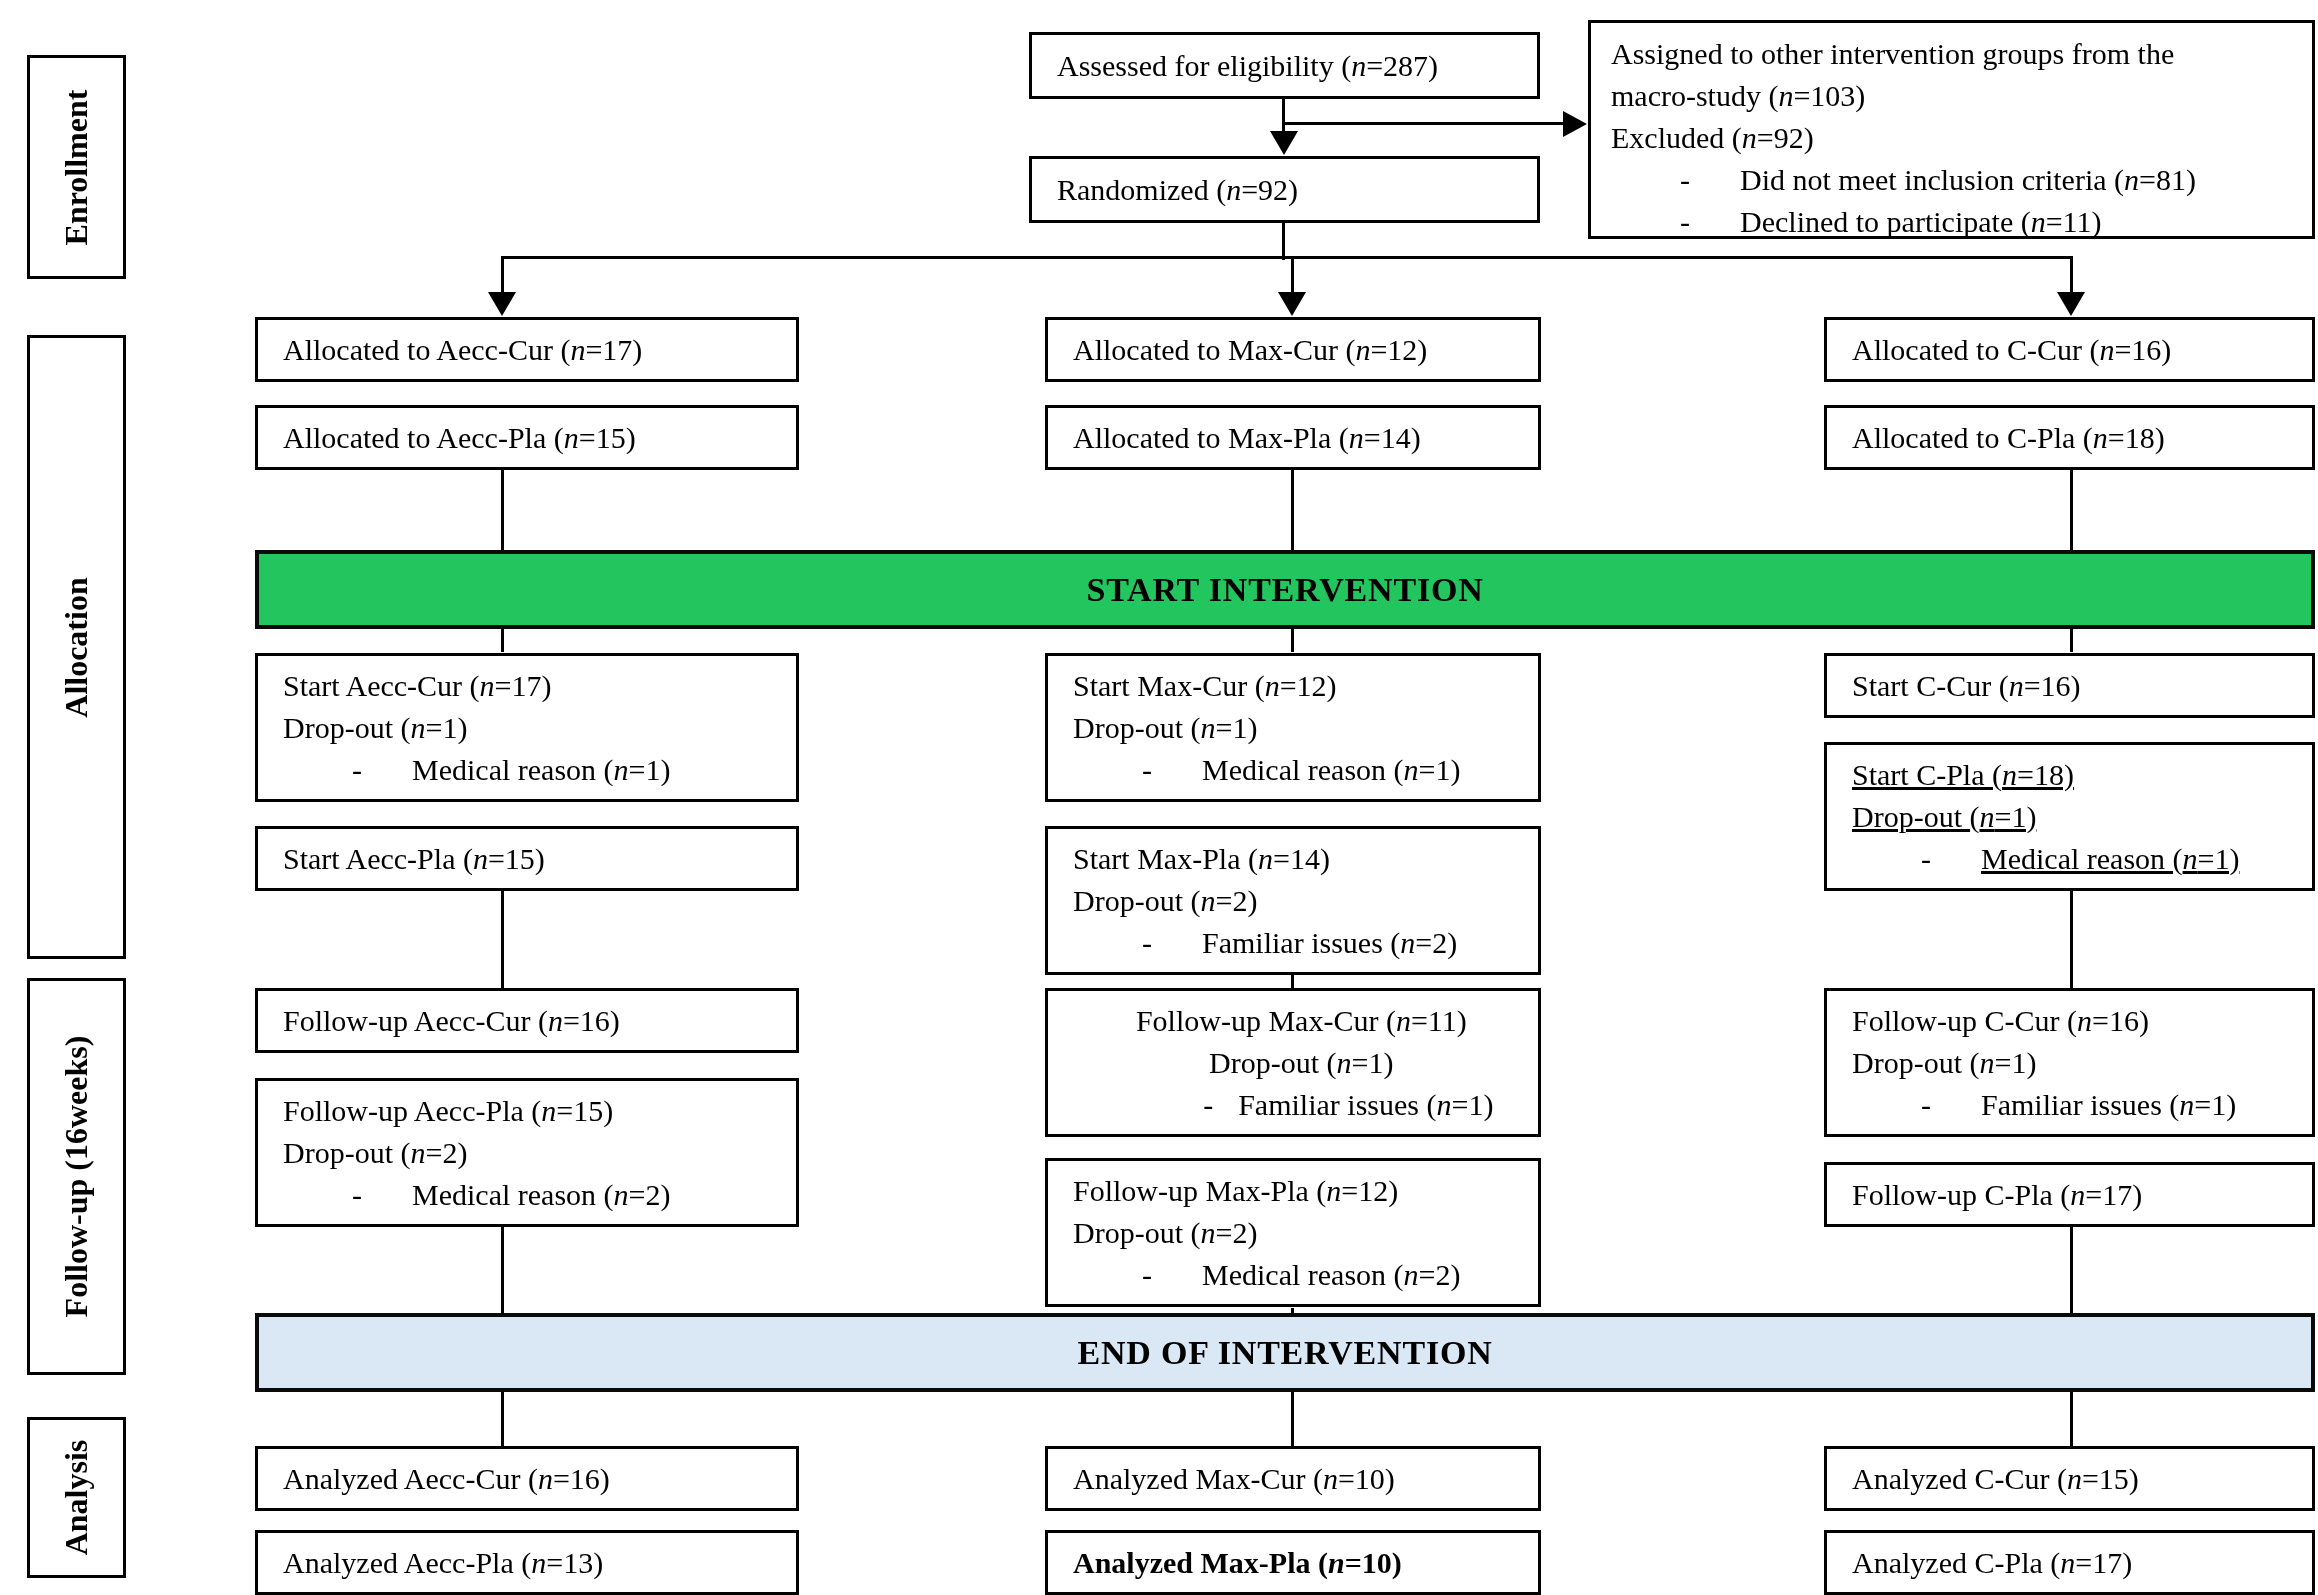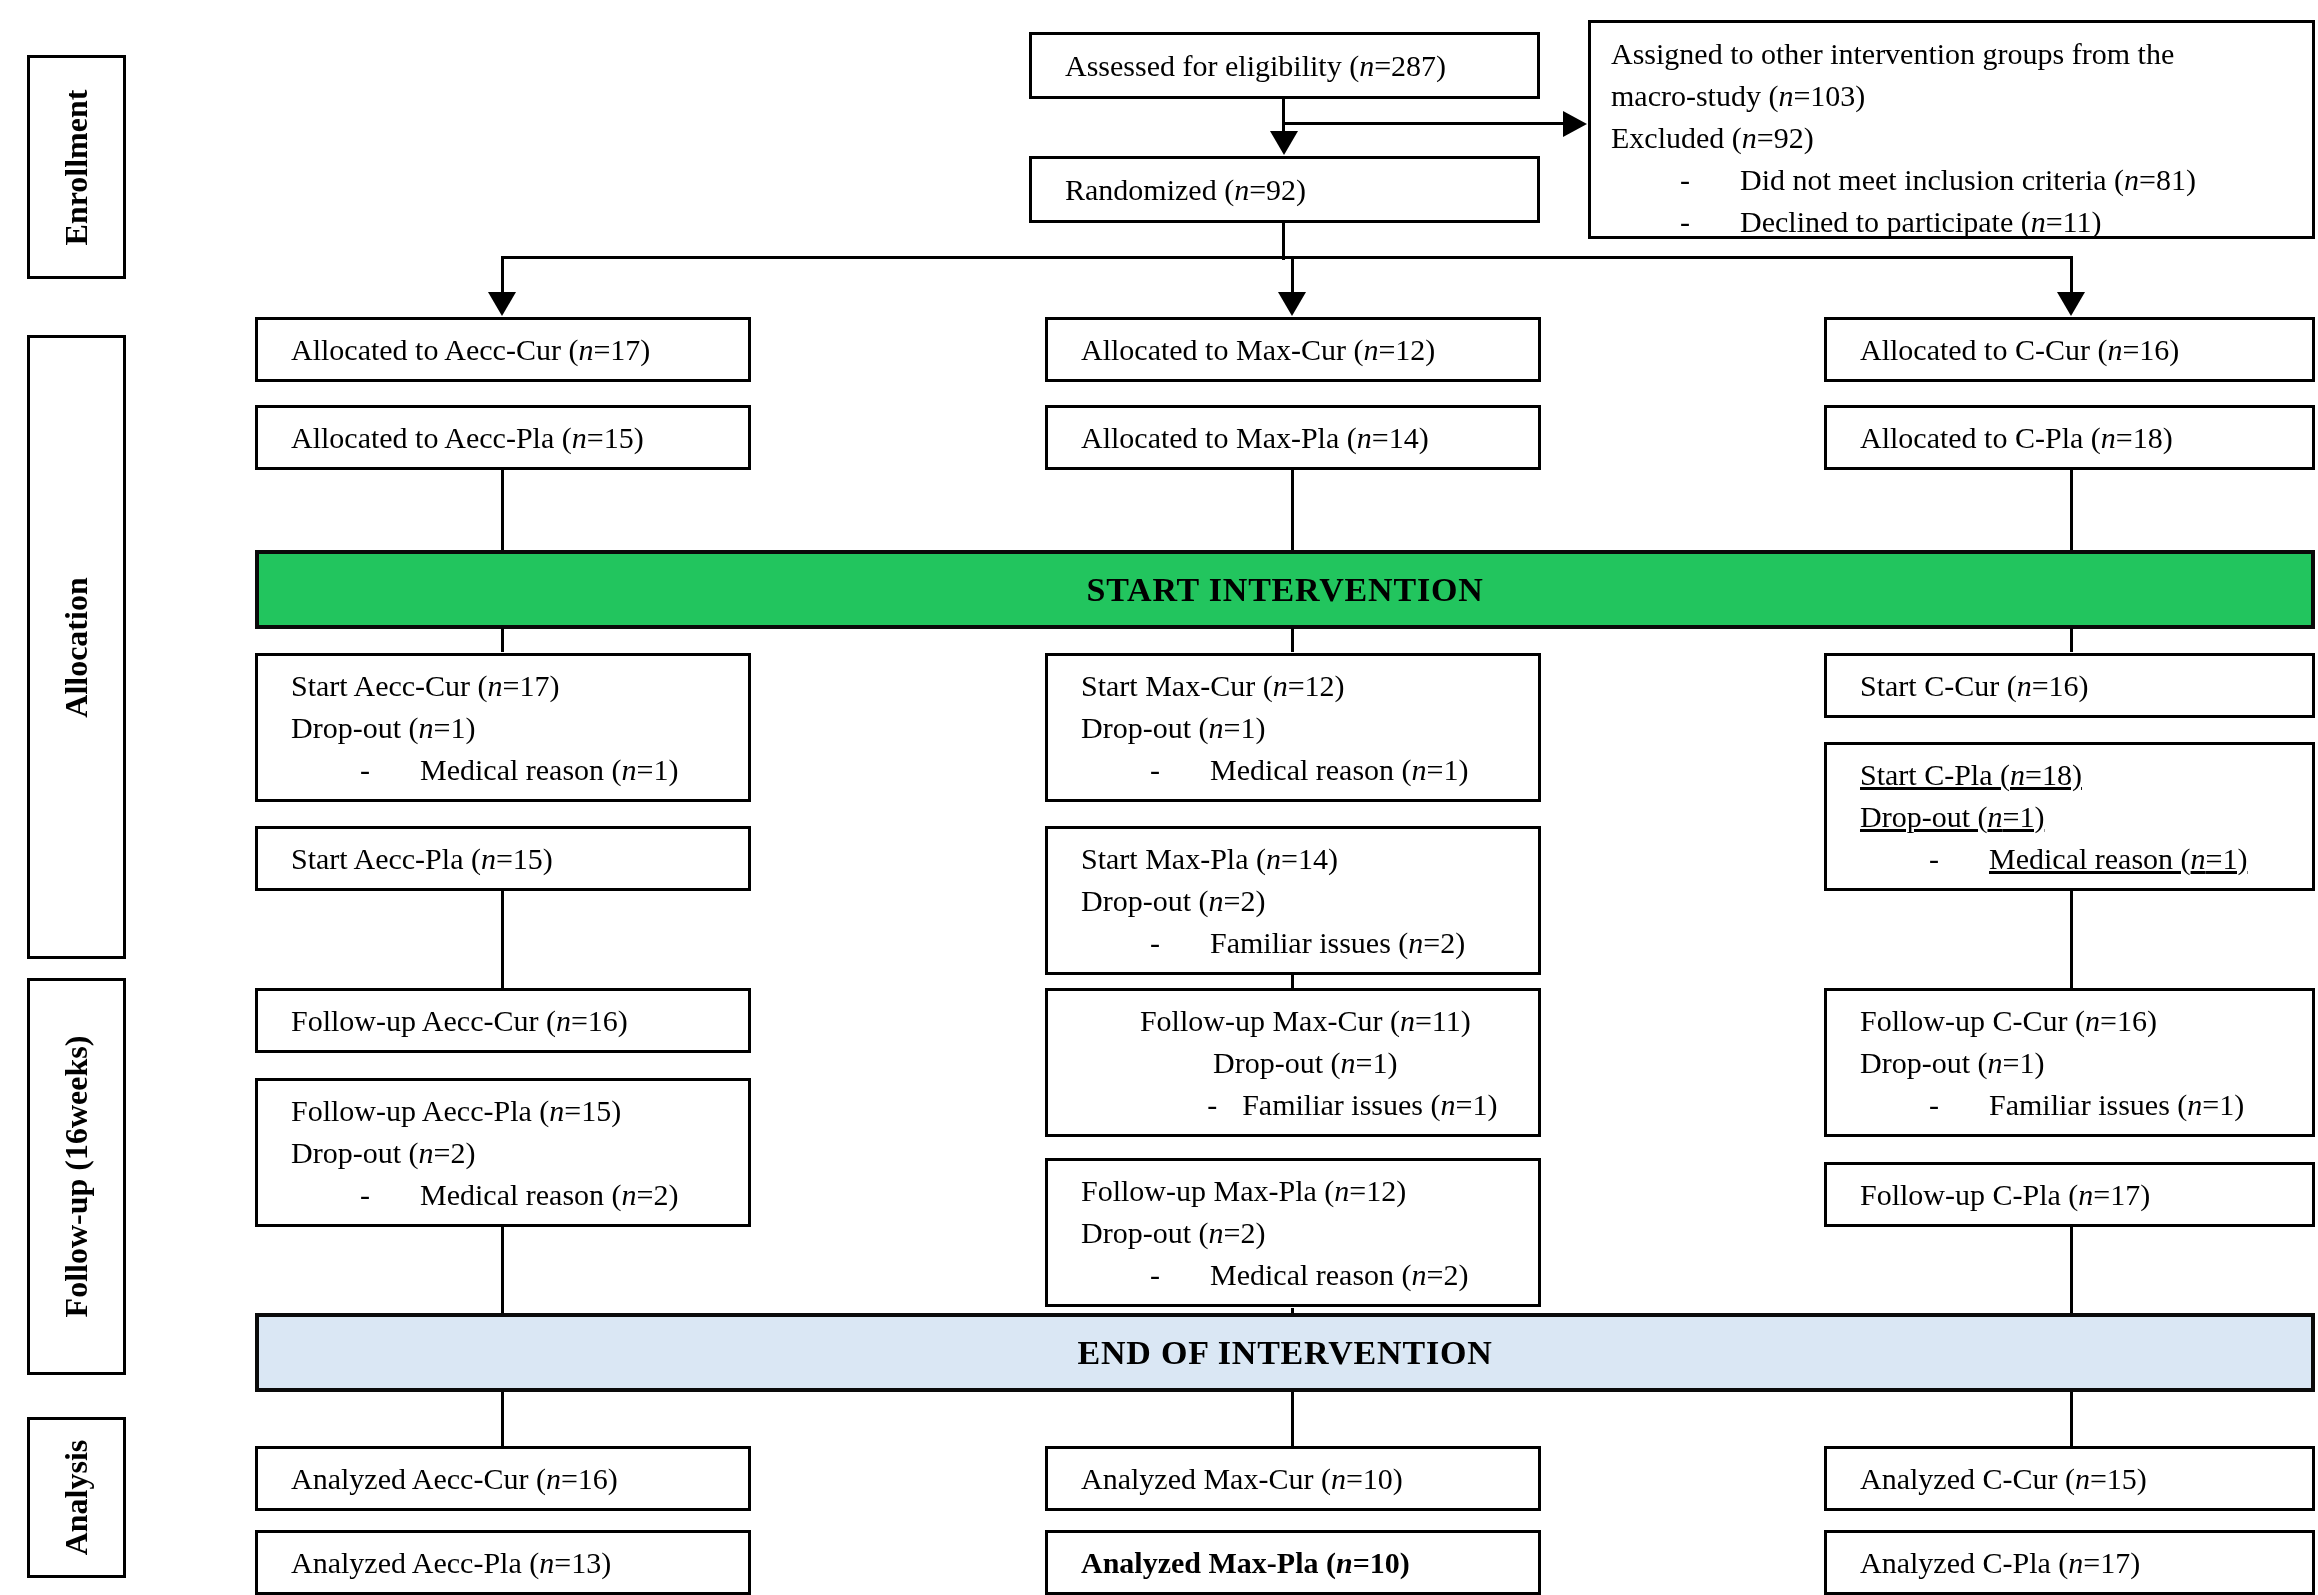--- a/index.html
+++ b/index.html
@@ -10,24 +10,24 @@
     font-family:"Liberation Serif","DejaVu Serif",serif;
     color:#000;
   }
   
   .bx{
     position:absolute;
     box-sizing:border-box;
     background:#fff;
     border:3.4px solid #000;
     display:flex;flex-direction:column;justify-content:center;
-    padding-left:33px;padding-right:8.4px;
+    padding-left:25px;padding-right:8.4px;
     font-size:30px;line-height:42px;
   }
-  .c0{left:255px;width:496px;}
+  .c0{left:255px;width:544px;}
   .c1{left:1045px;width:496px;}
   .c2{left:1824px;width:491px;}
   .h1{height:65px;}
   .h3{height:149px;}
   .line{white-space:nowrap;}
   .sub{padding-left:69px;}
   .sub .dash{display:inline-block;width:60px;}
   
   .topbx{left:1029px;width:511px;height:67px;}
   .excl{

